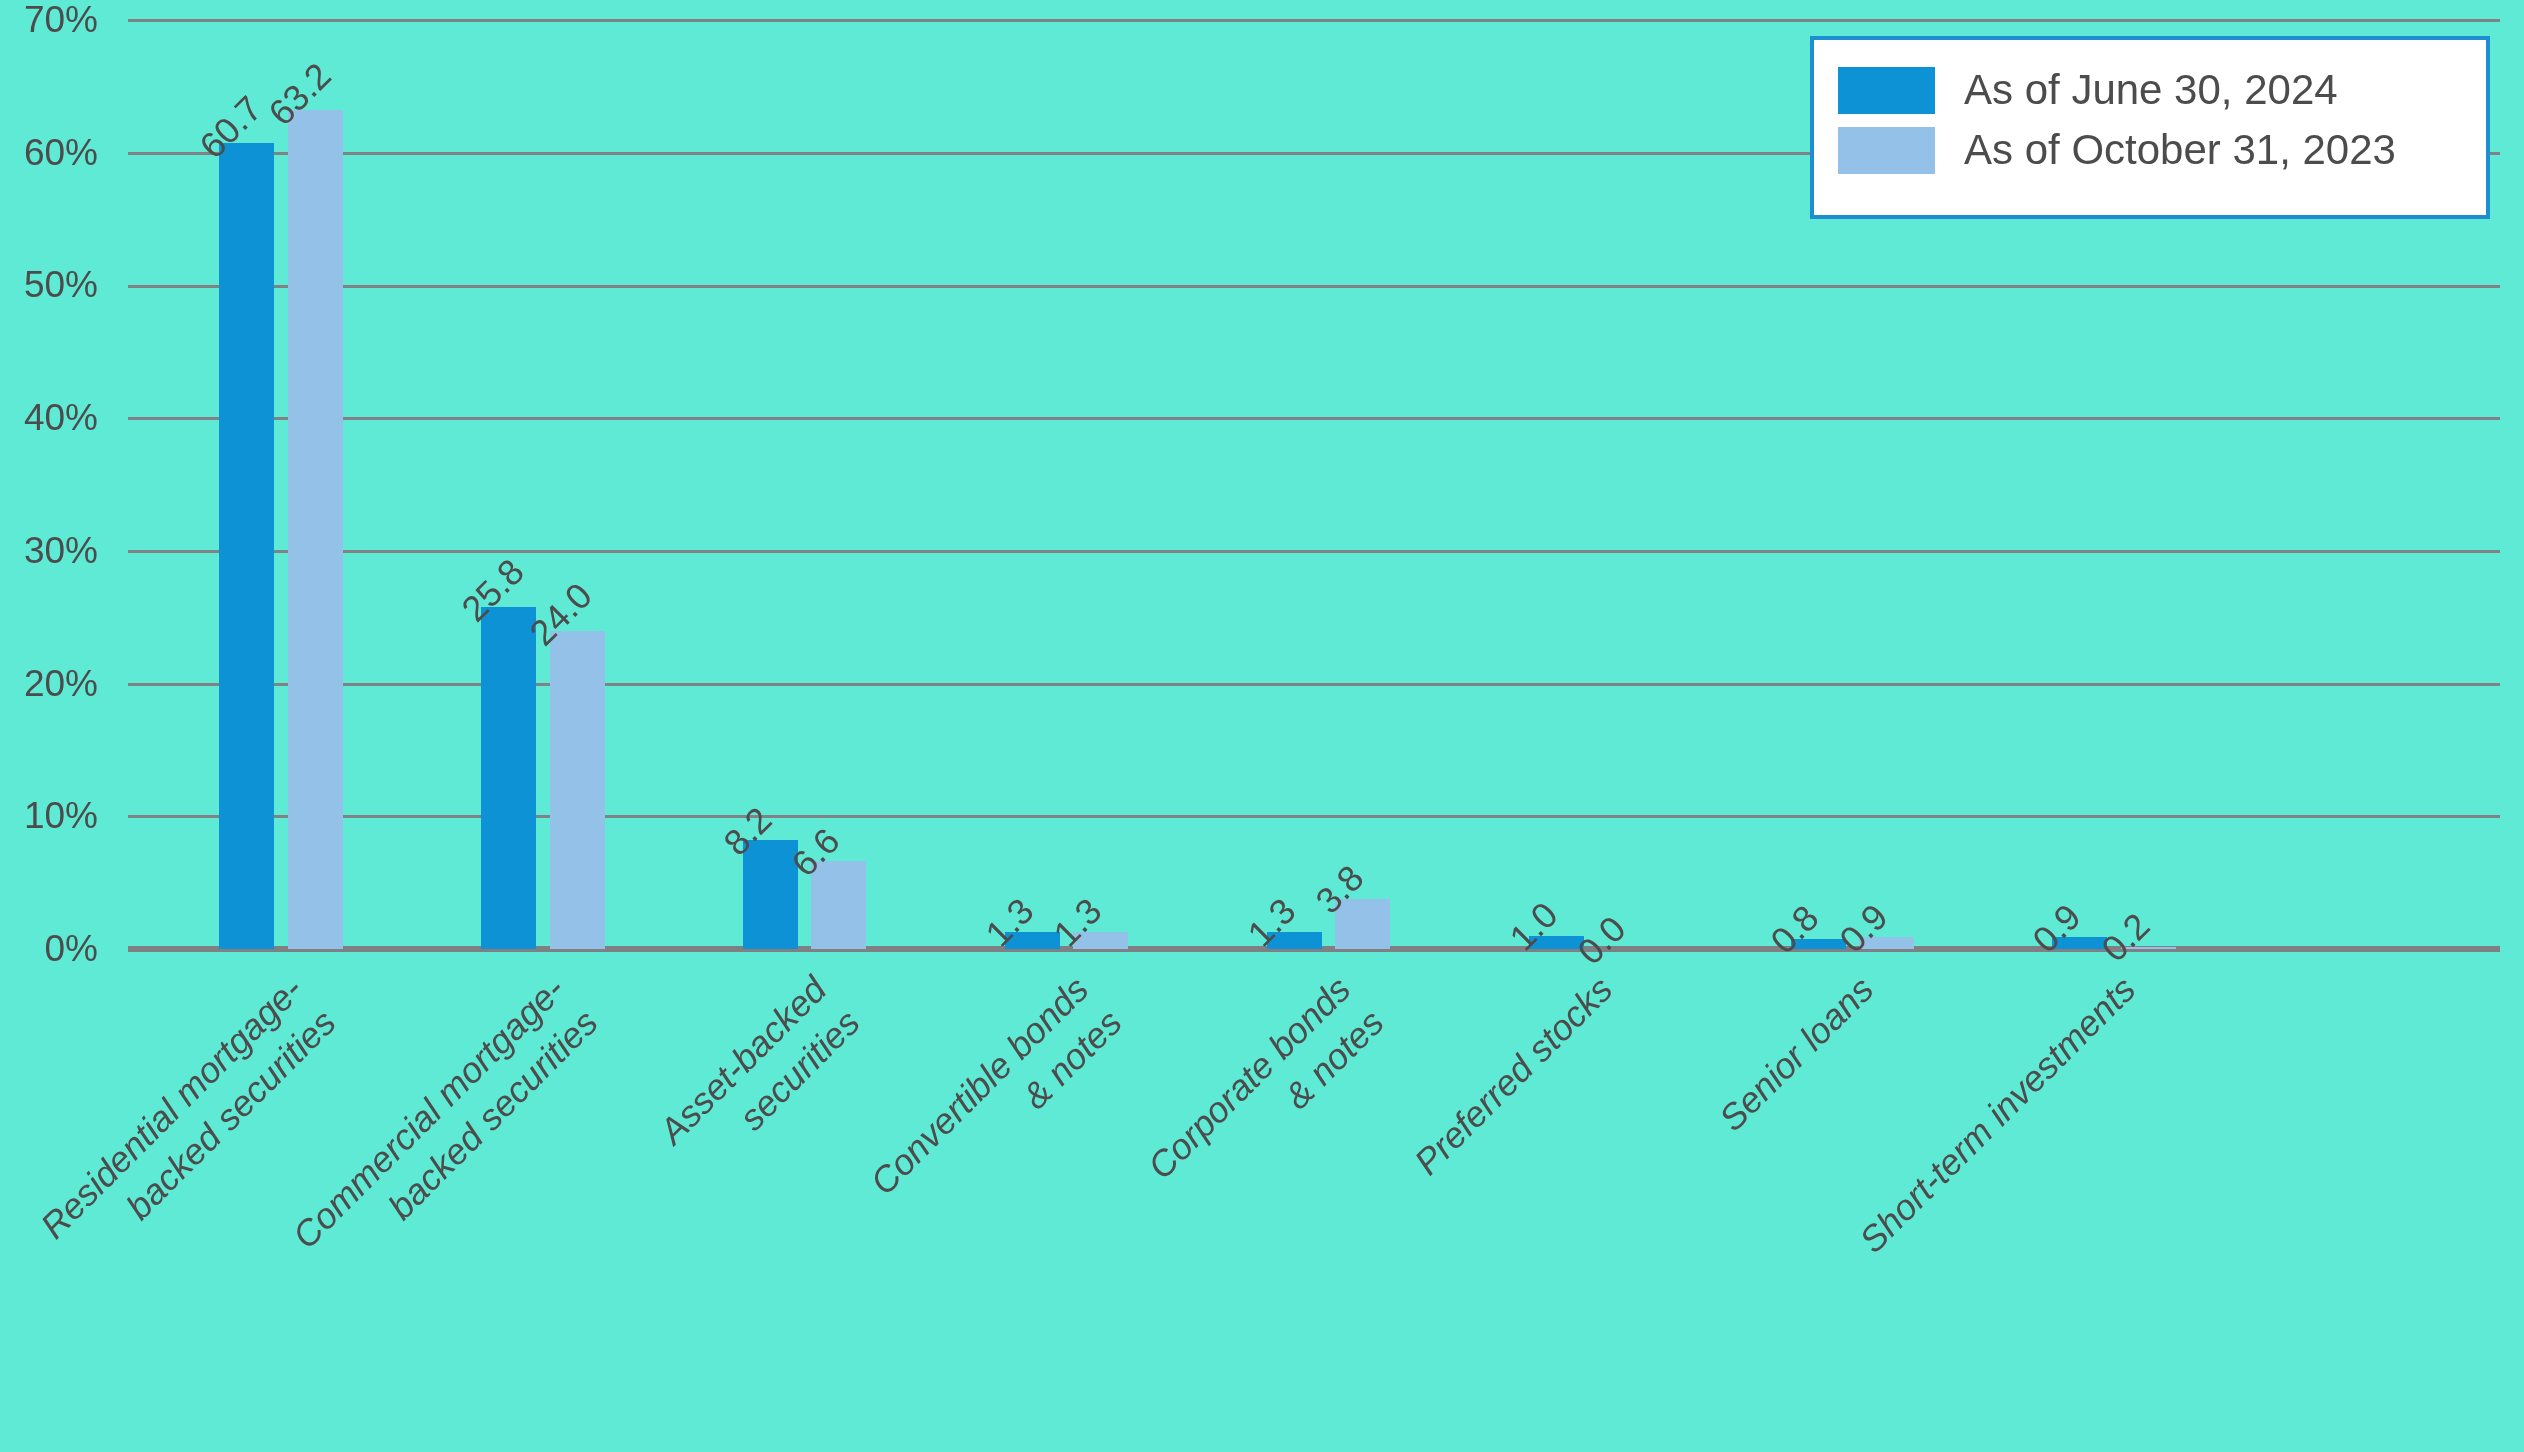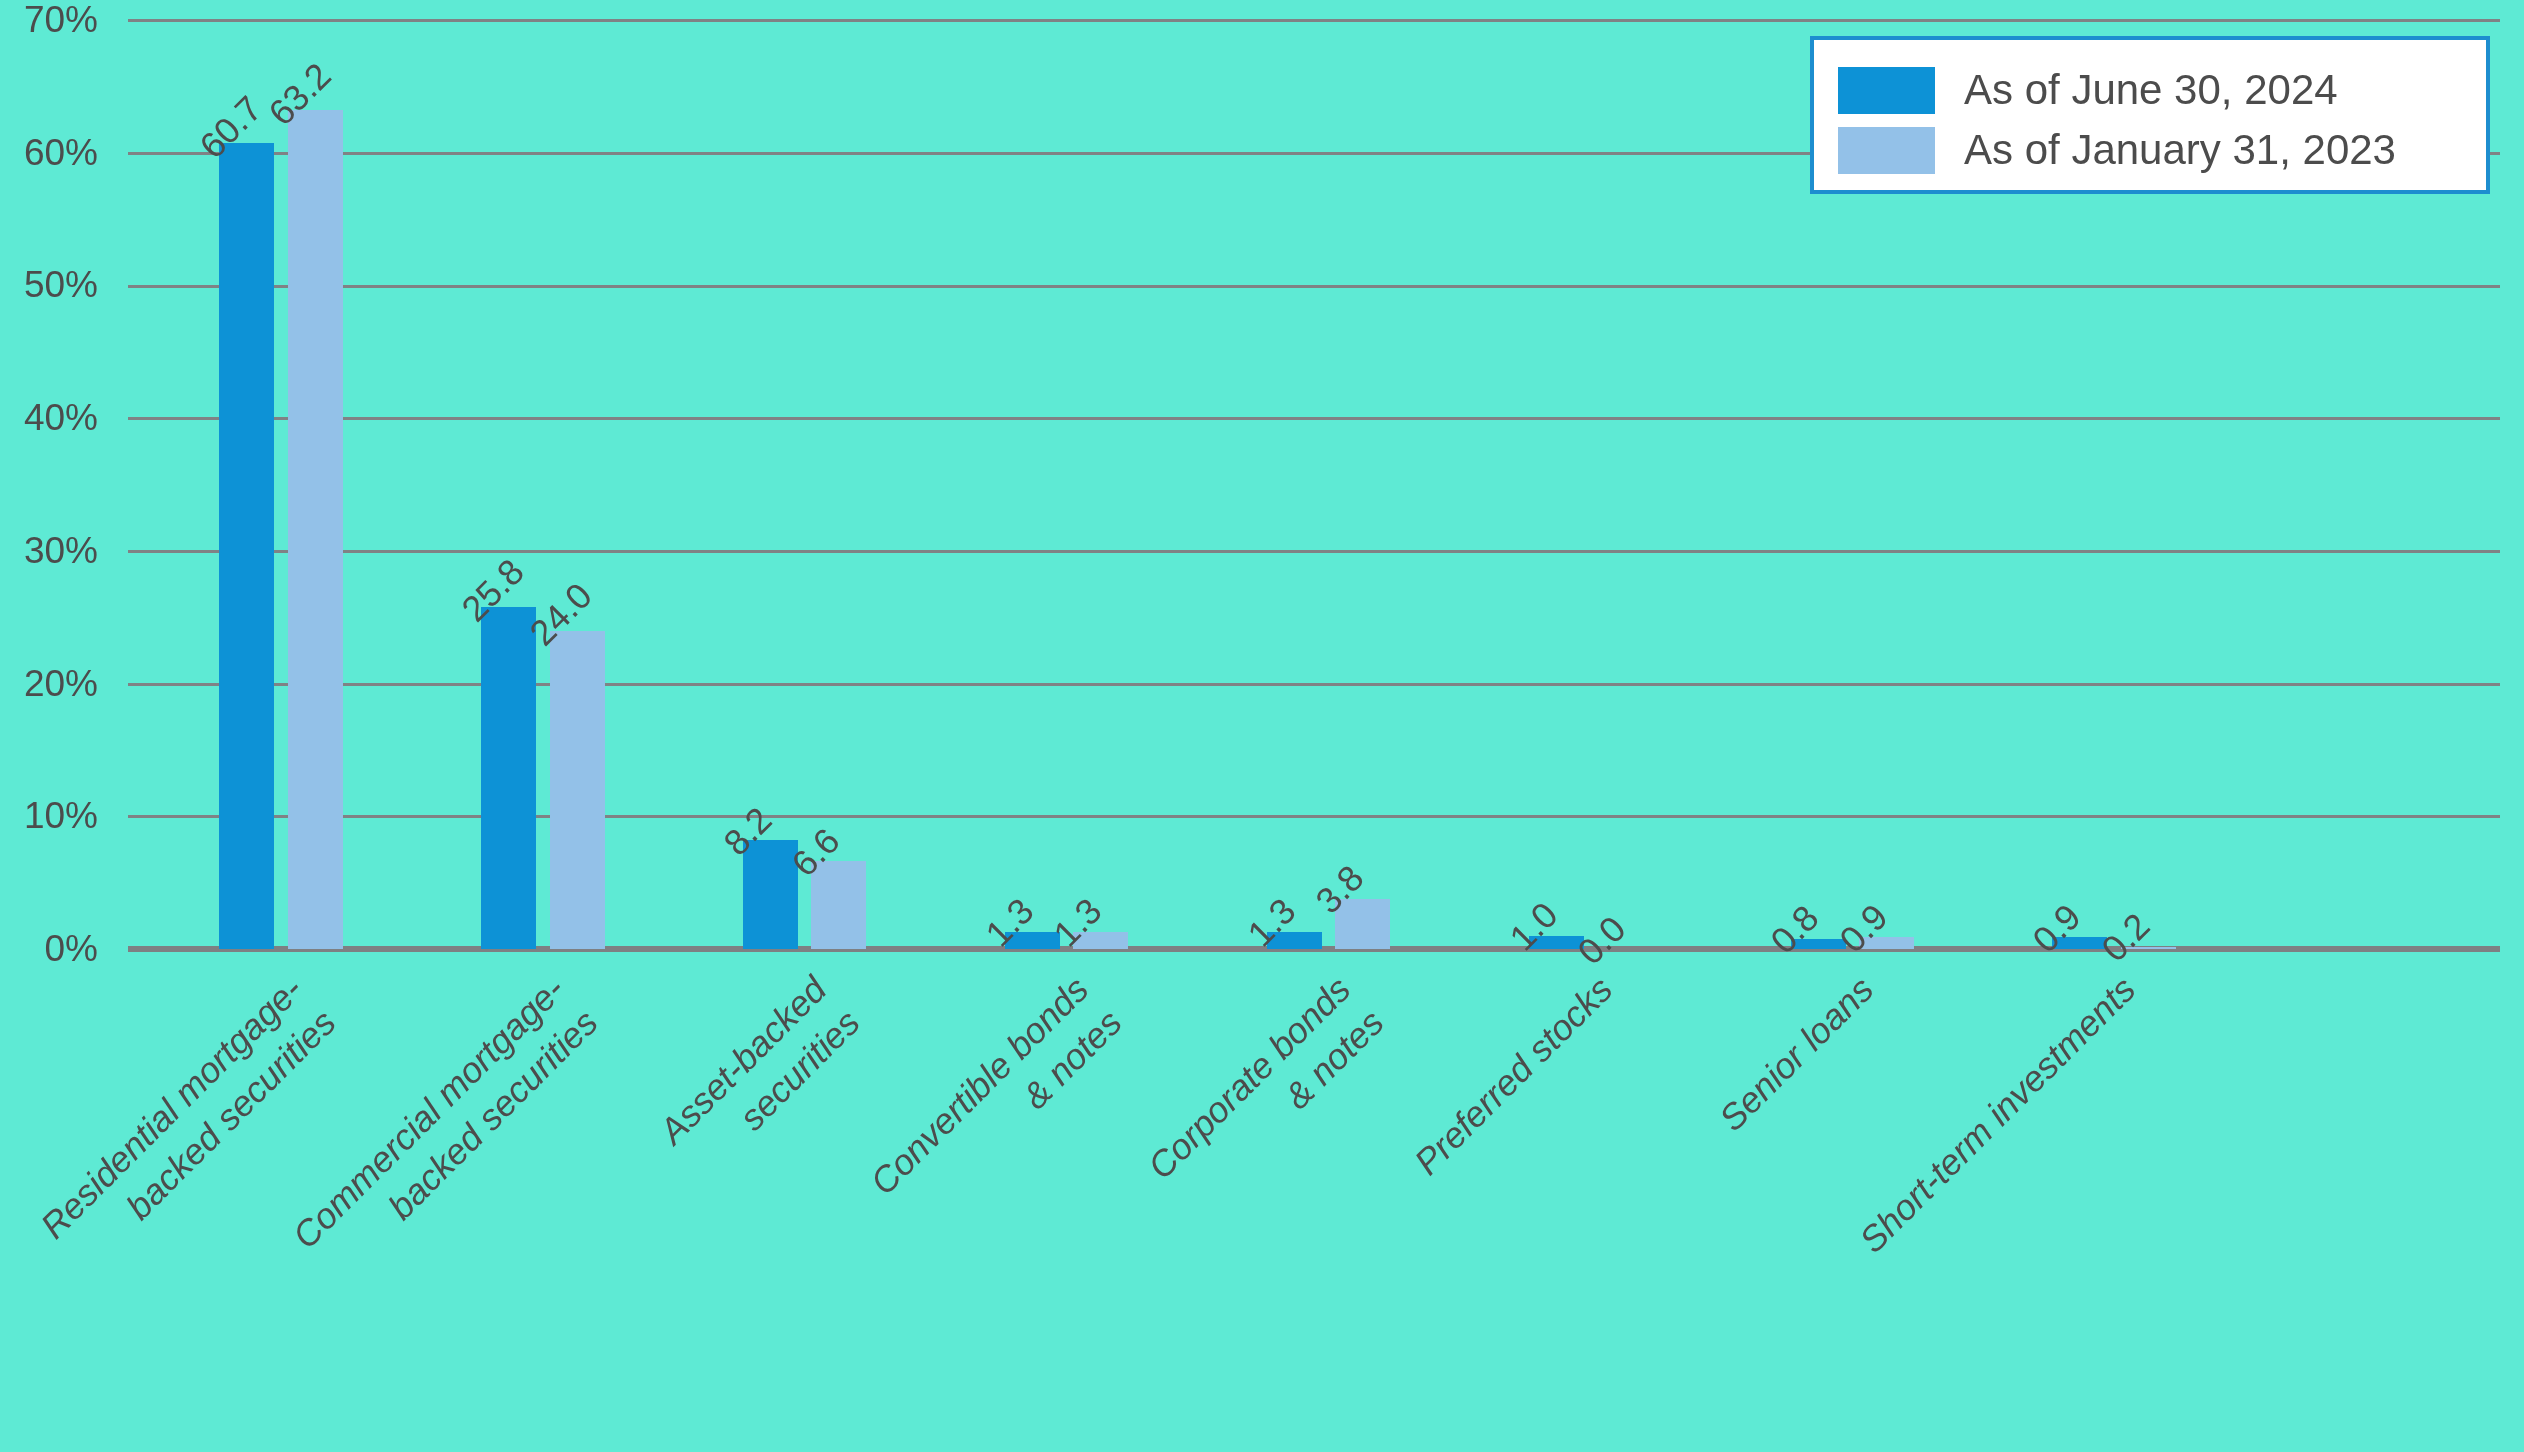--- a/index.html
+++ b/index.html
@@ -90,21 +90,21 @@
   }
 
   
   .legend {
     position: absolute;
     left: 1810px;
     top: 36px;
     width: 680px;
     border: 4.6px solid #1d8ecf;
     background: #ffffff;
-    padding: 20px 24px 10px 24px;
+    padding: 20px 24px 35px 24px;
     box-sizing: border-box;
   }
   .legend-row {
     display: flex;
     align-items: center;
     height: 60px;
   }
   .legend-swatch {
     width: 97px;
     height: 47px;
@@ -216,18 +216,18 @@
       </div>
     </div>
 
   <div class="legend">
     <div class="legend-row">
       <span class="legend-swatch s0"></span>
       <span class="legend-text">As of June 30, 2024</span>
     </div>
     <div class="legend-row">
       <span class="legend-swatch s1"></span>
-      <span class="legend-text">As of January 31, 2023</span>
+      <span class="legend-text">As of October 31, 2023</span>
     </div>
   </div>
 
 </div>
 
 
 </body></html>

